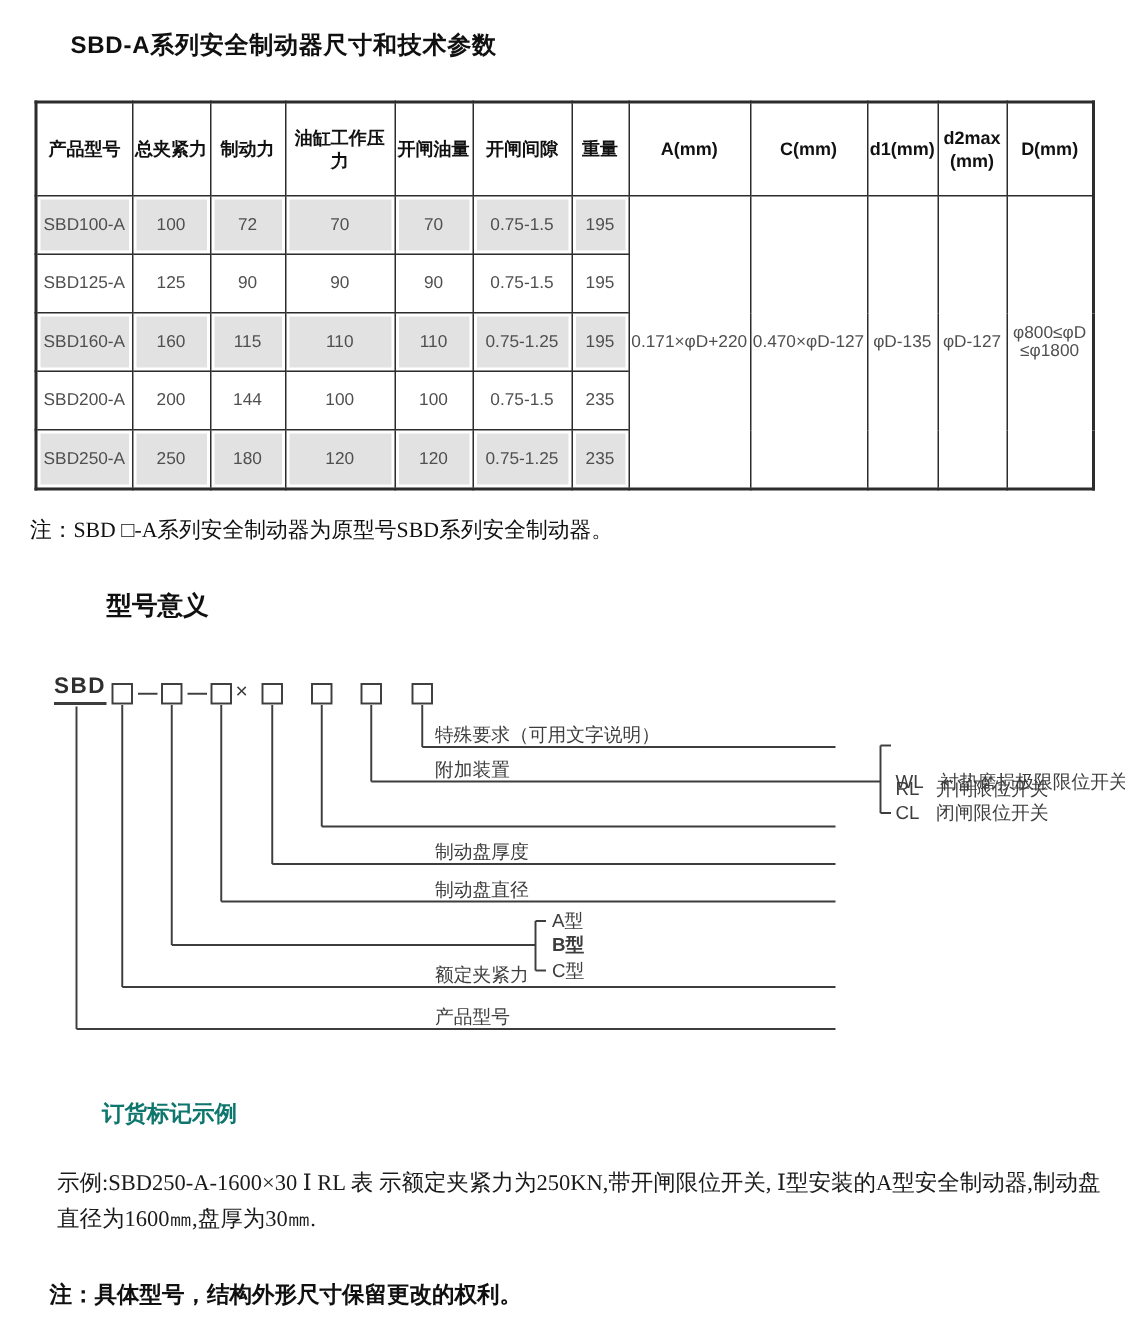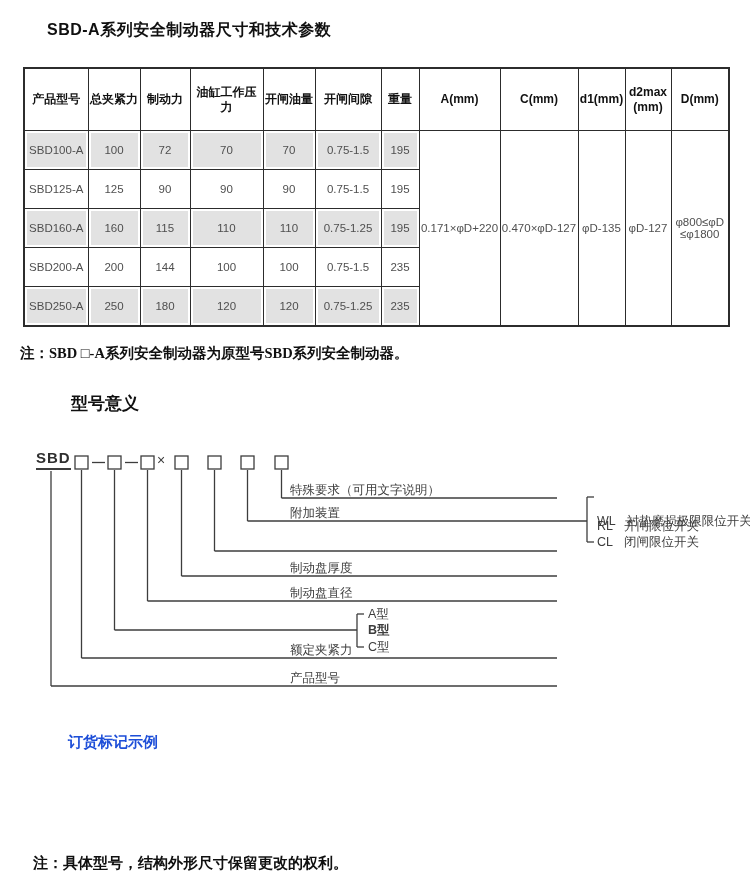--- a/index.html
+++ b/index.html
@@ -14,24 +14,24 @@
                border:2px solid #2c2c2c; background:#fff; }
   .spec th, .spec td { border:1px solid #2c2c2c; text-align:center; vertical-align:middle;
                        padding:0 1px; overflow:hidden; }
   .spec th { font-size:12px; font-weight:bold; color:#111; height:61px; line-height:1.25; }
   .spec td { font-size:11.5px; color:#4f4f4f; height:38px; }
   .sh { background-color:#e2e2e2; box-shadow:inset 0 0 0 2px #ffffff; }
   .pre { white-space:pre-line; }
   .formula { font-size:11.5px; color:#4f4f4f; }
 
   .note1 { position:absolute; left:20px; top:344px; width:700px;
-           font-family:"Liberation Serif","DejaVu Serif",serif; font-weight:bold;
+           font-family:"Liberation Serif","DejaVu Serif",serif; font-weight:normal;
            font-size:14.5px; color:#101010; }
   .h2 { position:absolute; left:71px; top:392px; font-size:17px; font-weight:bold; color:#101010; }
-  .h3 { position:absolute; left:68px; top:733px; font-size:15px; font-weight:bold; color:#1d4ed8; }
+  .h3 { position:absolute; left:68px; top:733px; font-size:15px; font-weight:bold; color:#0f766e; }
   .example { position:absolute; left:38px; top:777px; width:700px;
              font-family:"Liberation Serif","DejaVu Serif",serif;
              font-size:15px; line-height:1.6; color:#1a1a1a; }
   .note2 { position:absolute; left:33px; top:854px; width:700px;
            font-family:"Liberation Serif","DejaVu Serif",serif; font-weight:bold;
            font-size:15px; color:#101010; }
 
   .diagram { position:absolute; left:0; top:438px; width:722px; height:262px; }
   .diagram svg { position:absolute; left:0; top:0; }
   .sbd { position:absolute; left:36px; top:11px; font-size:15px; font-weight:bold;
@@ -200,16 +200,17 @@
     <div class="dlabel" style="left:597px; top:75px;">
       <span>WL</span><span class="swlabel">衬垫磨损极限限位开关</span>
     </div>
     <div class="dlabel" style="left:597px; top:96px;">
       <span>CL</span><span class="swlabel">闭闸限位开关</span>
     </div>
   </div>
 
   <div class="h3">订货标记示例</div>
 
+  <div class="example">示例:SBD250-A-1600×30 Ⅰ RL  表 示额定夹紧力为250KN,带开闸限位开关, Ⅰ型安装的A型安全制动器,制动盘直径为1600㎜,盘厚为30㎜.</div>
 
   <div class="note2">注：具体型号，结构外形尺寸保留更改的权利。</div>
 
 </div>
 
 </body></html>

